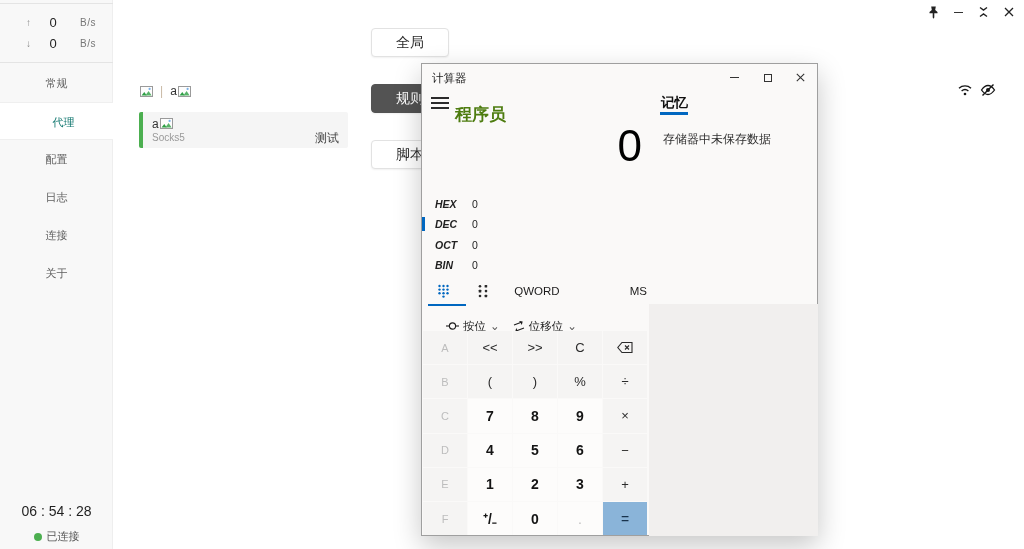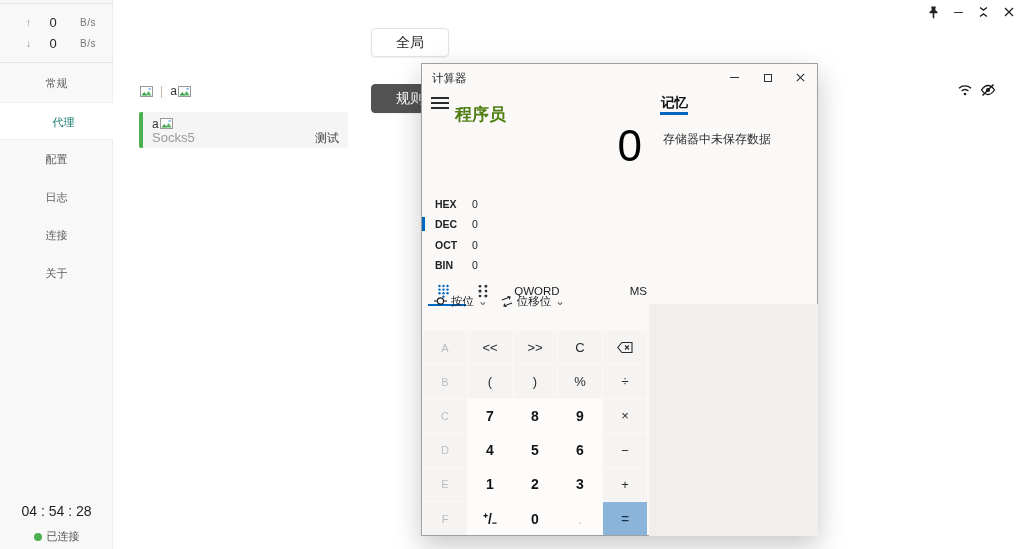--- a/index.html
+++ b/index.html
@@ -34,21 +34,21 @@
   .wc { width:19px; height:18px; display:flex; align-items:center; justify-content:center; color:#222; cursor:pointer; }
 
   #group-tabs { left:140px; top:84px; display:flex; align-items:center; gap:7px; font-size:12px; color:#333; }
   .tab-sep { color:#c9b9a4; font-size:12px; }
   .alt-wrap { display:flex; align-items:center; gap:1px; }
 
   #proxy-card { left:139px; top:112px; width:209px; height:36px; background:#f5f5f5; border-left:4px solid #4caf50;
                 border-radius:2px; display:flex; align-items:center; justify-content:space-between; cursor:pointer; }
   .card-left { padding:2px 0 2px 9px; display:flex; flex-direction:column; justify-content:center; }
   .card-name { font-size:12px; color:#333; display:flex; align-items:center; gap:1px; line-height:14px; }
-  .card-proto { font-size:13px; color:#9a9a9a; line-height:13px; }
+  .card-proto { font-size:10px; color:#9a9a9a; line-height:13px; }
   .card-action { font-size:12px; color:#3d3d3d; margin-right:9px;margin-top:16px; }
 
   #content-icons { left:957px; top:83px; display:flex; gap:7px; color:#161616; }
   #content-icons span { cursor:pointer; }
 
   
   #calc { left:421px; top:63px; width:397px; height:473px; background:#faf9f8; border:1px solid #9f9f9f;
           box-shadow:0 10px 26px rgba(0,0,0,.22); }
   #calc-title { left:0; top:0; width:100%; height:27px; }
   #calc-title .title-text { position:absolute; left:10px; top:7px; font-size:11.5px; color:#1b1b1b; }
@@ -61,32 +61,32 @@
   #calc-hamburger i { display:block; height:1.6px; background:#2b2b2b; }
   #calc-mode { left:33px; top:27px; font-size:17px; font-weight:bold; color:#4d7c0f;margin-top:12px; }
   #mem-tab { left:239px; top:30px; font-size:13.5px; font-weight:600; color:#101010; cursor:pointer; }
   #mem-underline { left:238px; top:48px; width:28px; height:3px; background:#0067c0; }
   #mem-empty { left:241px; top:67px; font-size:12px; color:#2f2f2f; }
 
   #calc-display { left:100px; top:57px; width:120px; text-align:right; font-size:44px; color:#000; }
 
   #radix { left:0; top:130px; width:222px; }
   .radix-row { position:relative; height:20.3px; display:flex; align-items:center; padding-left:13px; cursor:pointer; }
-  .radix-row .rl { width:27px; font-size:10.5px; font-weight:600; color:#222; }
+  .radix-row .rl { width:27px; font-size:10.5px; font-weight:600; color:#222;font-style:italic; }
   .radix-row .rv { margin-left:10px; font-size:10.5px; color:#1c1c1c; }
   .radix-row.active::before { content:""; position:absolute; left:0; top:3px; width:3px; height:14px; background:#0067c0; }
 
   #calc-toolbar { left:0; top:217px; width:226px; height:24px; }
   #kp-icon { position:absolute; left:15px; top:3px; color:#0067c0; cursor:pointer; }
   #kp-underline { position:absolute; left:6px; top:23px; width:38px; height:2px; background:#0067c0; }
   #bit-icon { position:absolute; left:55px; top:3px; color:#2b2b2b; cursor:pointer; }
   #word-size { position:absolute; left:88px; top:4px; width:54px; text-align:center; font-size:11.5px; color:#1b1b1b; cursor:pointer; }
   #ms-btn { position:absolute; left:183px; top:4px; width:42px; text-align:right; font-size:11.5px; color:#1b1b1b; cursor:pointer; }
 
-  #calc-menus { left:0; top:227px; width:226px; height:20px; display:flex; gap:13px; padding-left:12px; }
+  #calc-menus { left:0; top:252px; width:226px; height:20px; display:flex; gap:13px; padding-left:24px; }
   .menu-dd { display:flex; align-items:center; gap:4px; font-size:11.5px; color:#1d1d1d; cursor:pointer; }
   .chev { color:#555; }
 
   #keypad { left:1px; top:267px; display:grid; grid-template-columns:repeat(5,44px); grid-auto-rows:33.2px; gap:1px; }
   .key { display:flex; align-items:center; justify-content:center; background:#f5f4f3; font-size:13px; color:#2b2b2b; cursor:pointer; border:none; font-family:inherit; }
   .key.letter { color:#bdbdbd; font-size:11px; }
   .key.num { background:#fdfcfb; font-size:14px; font-weight:bold; color:#141414; }
   .key.dis { color:#c0c0c0; font-weight:normal; }
   .key.eq { background:#8ab4d9; color:#18334d; font-size:14px; }
 
@@ -111,29 +111,30 @@
     </div>
   </div>
   <div id="menu" class="abs">
     <div class="menu-item">常规</div>
     <div class="menu-item active">代理</div>
     <div class="menu-item">配置</div>
     <div class="menu-item">日志</div>
     <div class="menu-item">连接</div>
     <div class="menu-item">关于</div>
   </div>
-  <div id="clock" class="abs">04 : 54 : 28</div>
+  <div id="clock" class="abs">06 : 54 : 28</div>
   <div id="status" class="abs">
     <span class="dot"></span><span>已连接</span>
   </div>
 </div>
 
 <div id="modes" class="abs">
   <div class="mode-btn">全局</div>
   <div class="mode-btn active">规则</div>
+  <div class="mode-btn">脚本</div>
 </div>
 
 <div id="win-controls" class="abs">
   <span class="wc">
     <svg width="11" height="13" viewBox="0 0 11 13">
         <path d="M3.2.5h4.6l-.6 3.4 2.3 2v1.3H6.3v4.2l-.8 1.3-.8-1.3V7.2H1.5V5.9l2.3-2z" fill="currentColor"></path>
       </svg>
   </span>
   <span class="wc">
       <span class="min-bar"></span>

